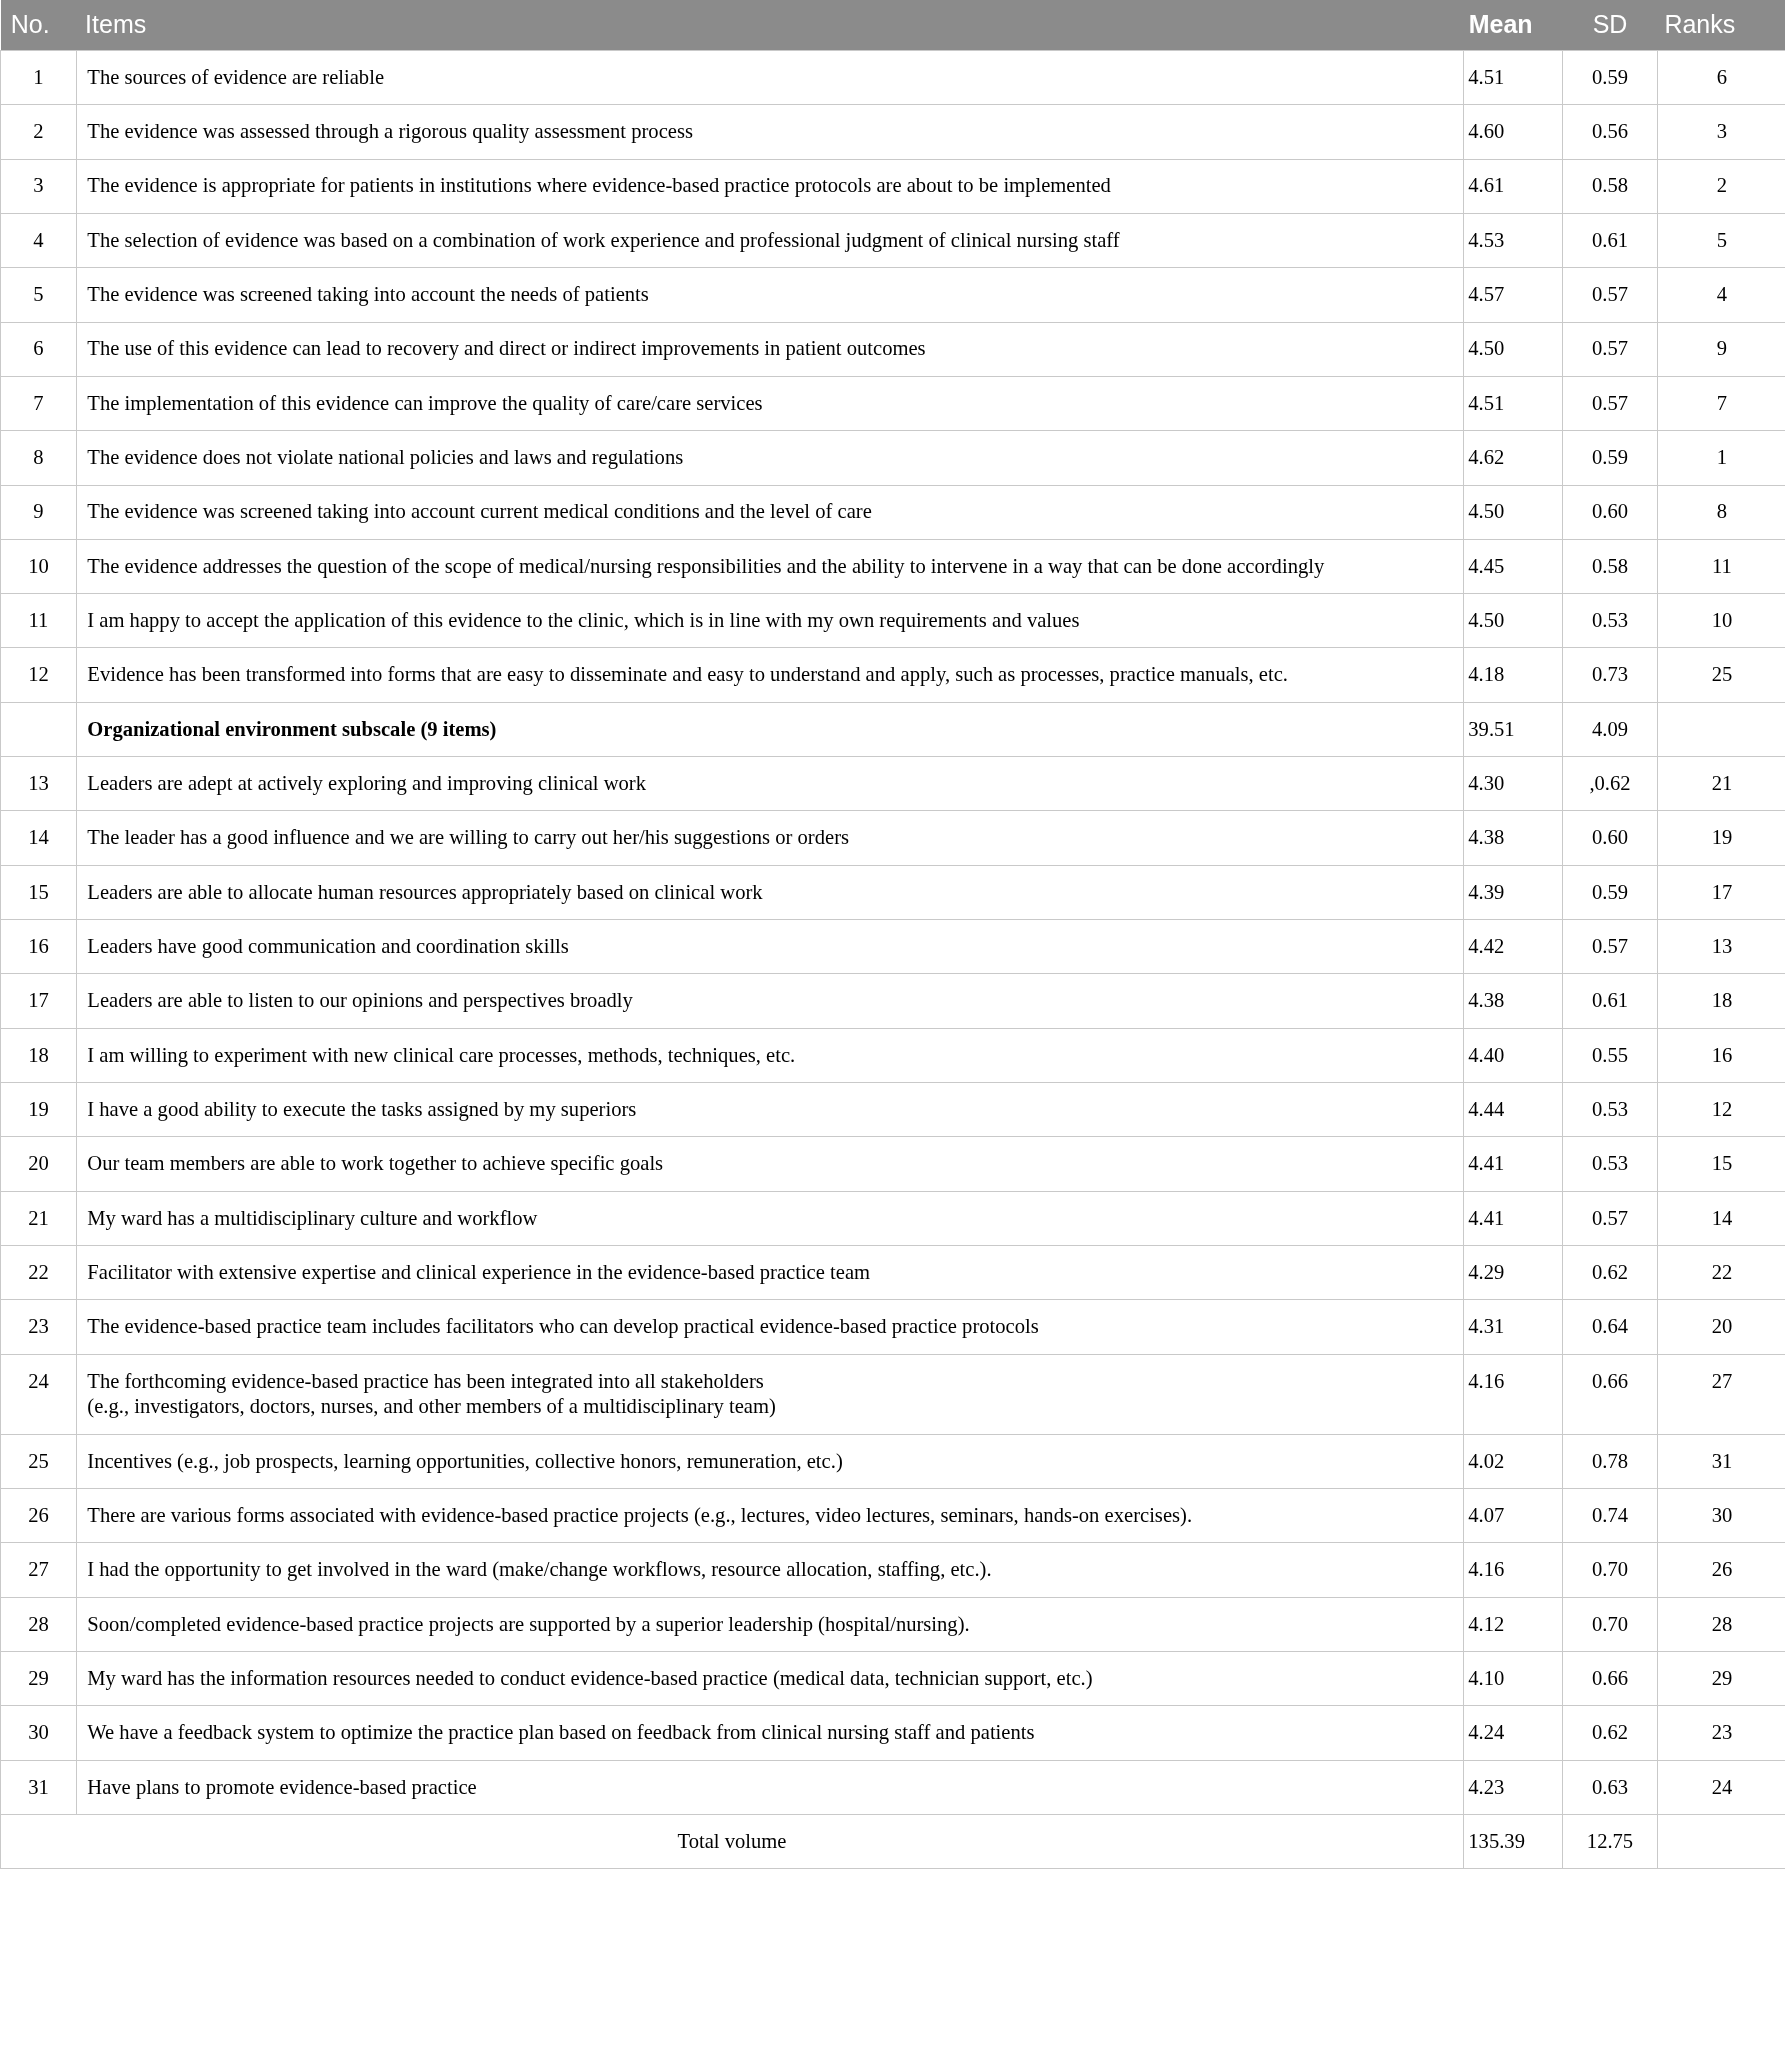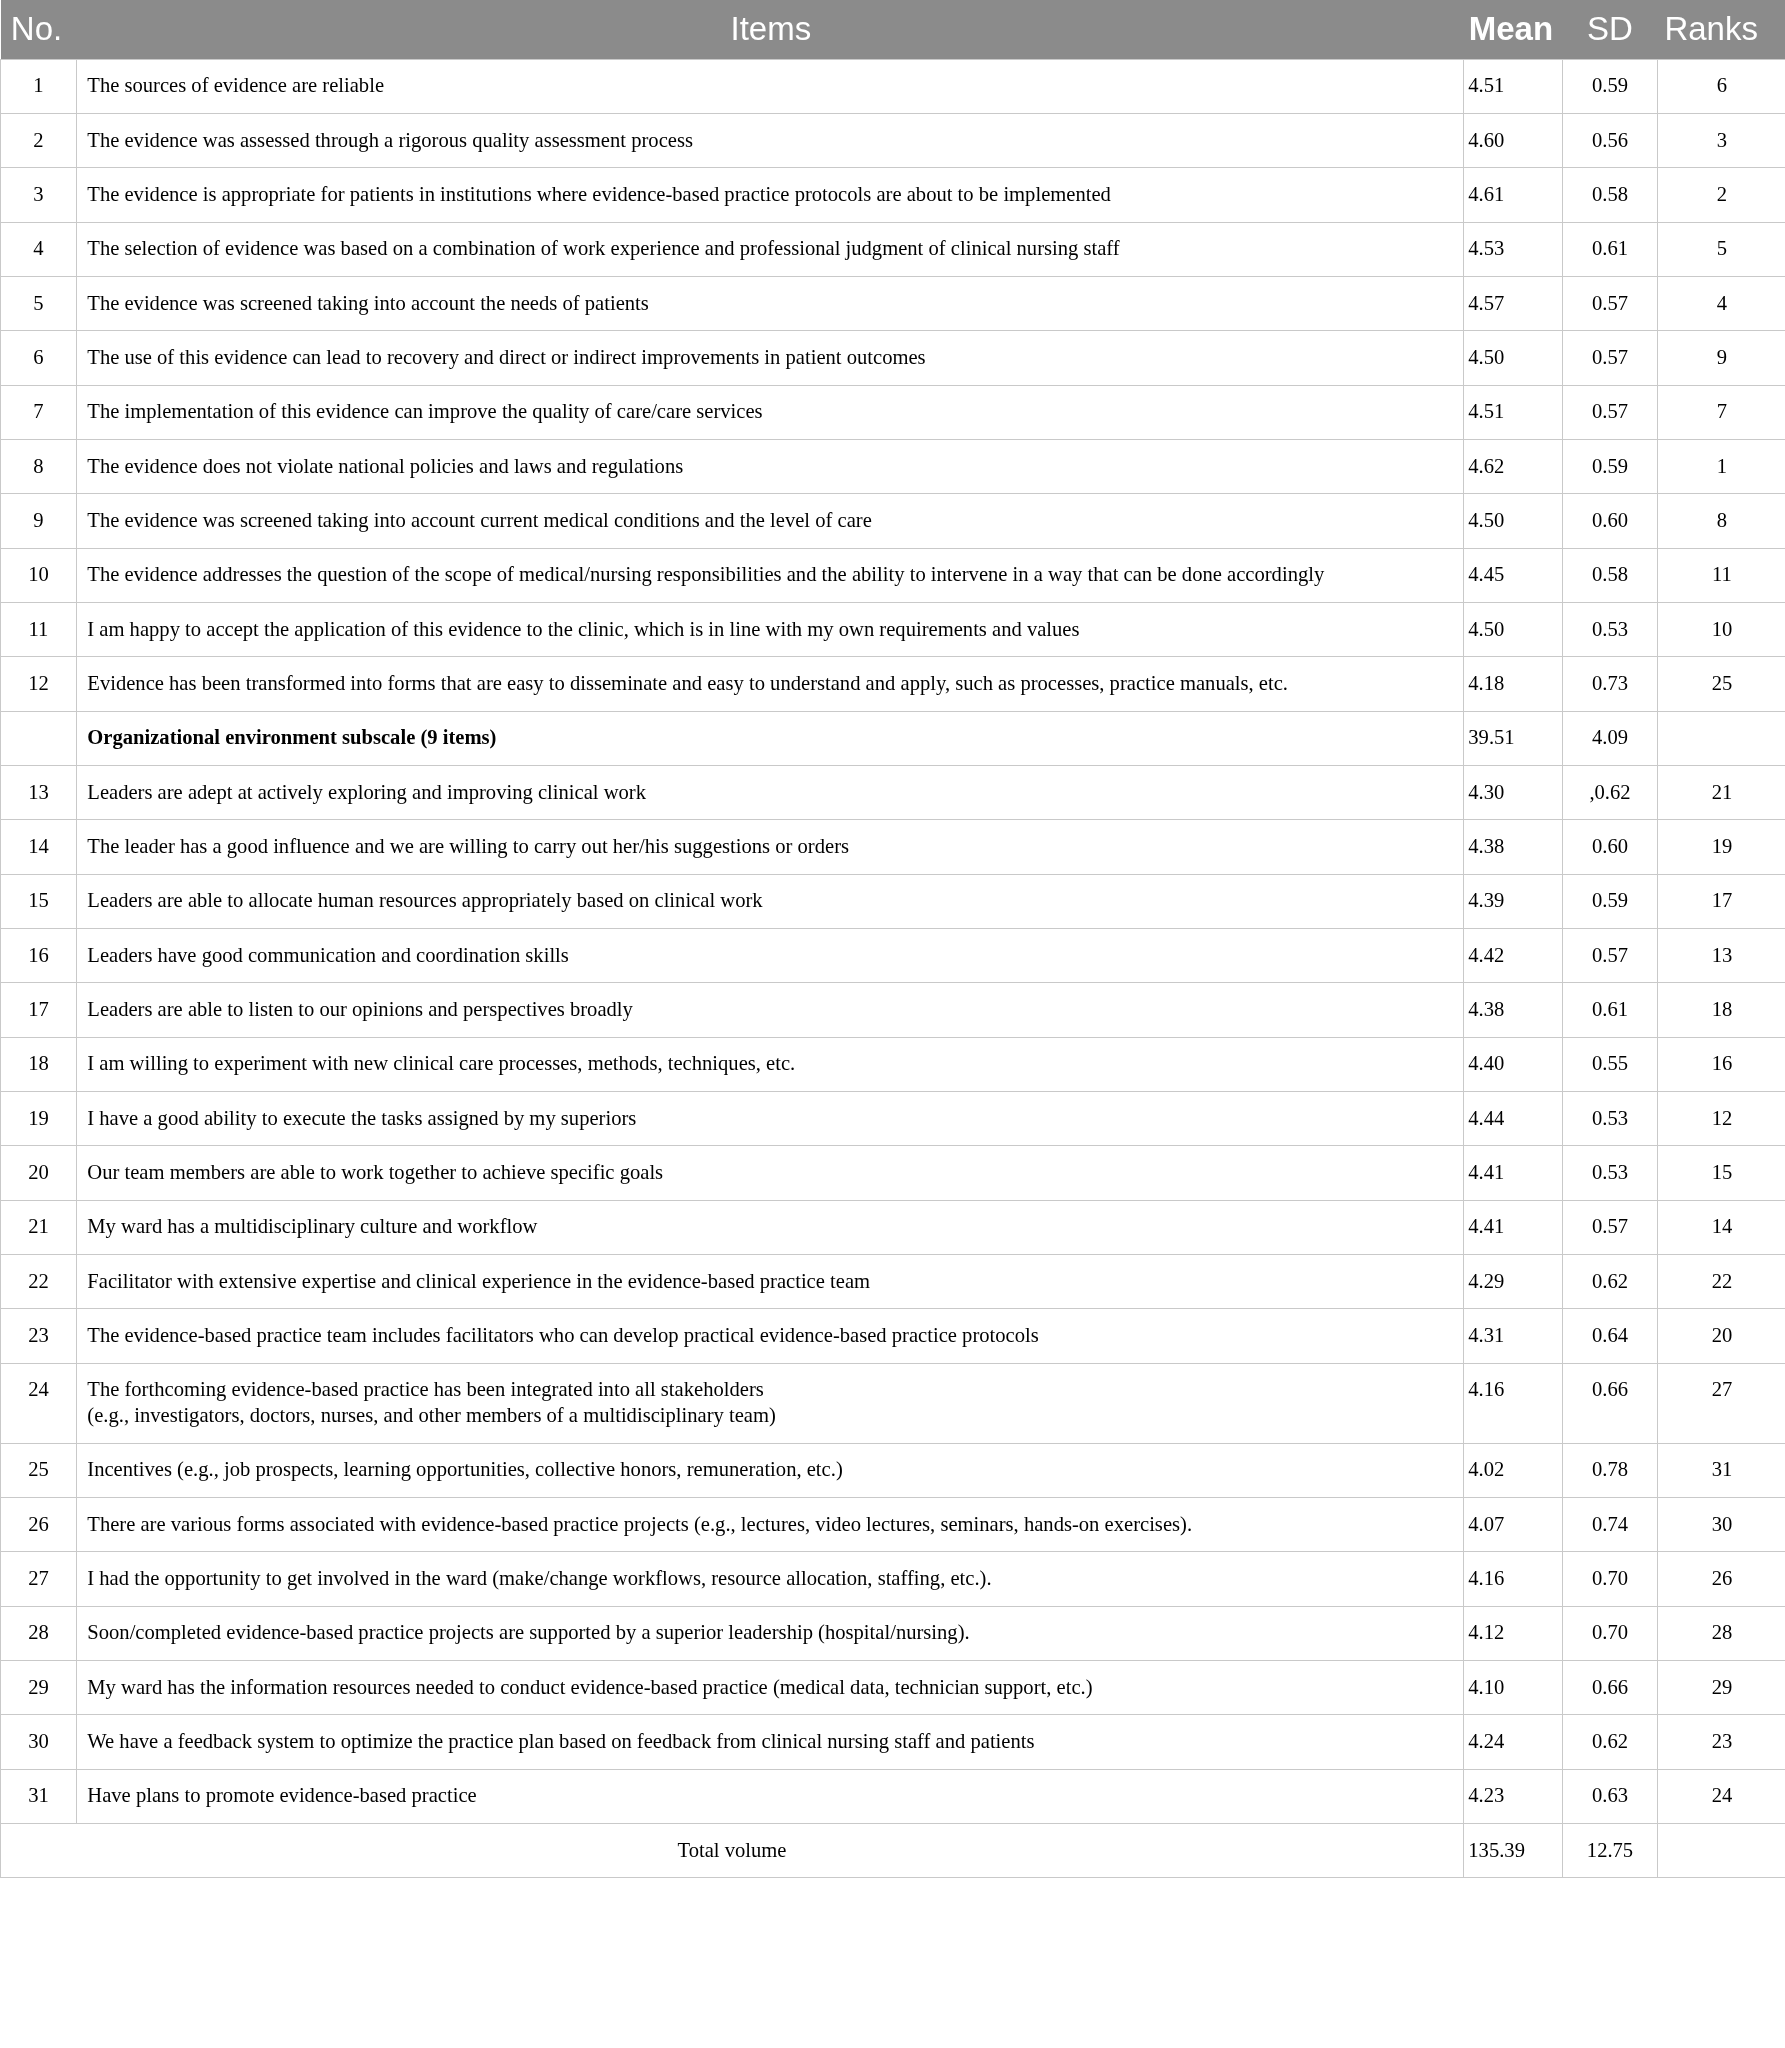--- a/index.html
+++ b/index.html
@@ -21,27 +21,27 @@
   col.c-items { width: 1387px; }
   col.c-mean  { width: 99px; }
   col.c-sd    { width: 95px; }
   col.c-ranks { width: 129px; }
 
   thead th {
     background: var(--header-bg, #8b8b8b);
     color: #ffffff;
     font-family: "Liberation Sans", sans-serif;
     font-weight: 400;
-    font-size: 33px;
+    font-size: 25px;
     line-height: 1.1;
     padding: 11.2px 6.9px;
     border: none;
   }
   th.h-no    { text-align: left;  padding-left: 10.3px; }
-  th.h-items { text-align: center;  padding-left: 8.6px; }
+  th.h-items { text-align: left;  padding-left: 8.6px; }
   th.h-mean  { text-align: left;  padding-left: 5.2px; font-weight: bold; }
   th.h-sd    { text-align: center; }
   th.h-ranks { text-align: left; }
 
   tbody td {
     border: 0.9px solid var(--grid-line, #c9c9c9);
     font-size: 20.6px;
     line-height: 1.25;
     vertical-align: top;
     padding: 13.8px 6.9px;

